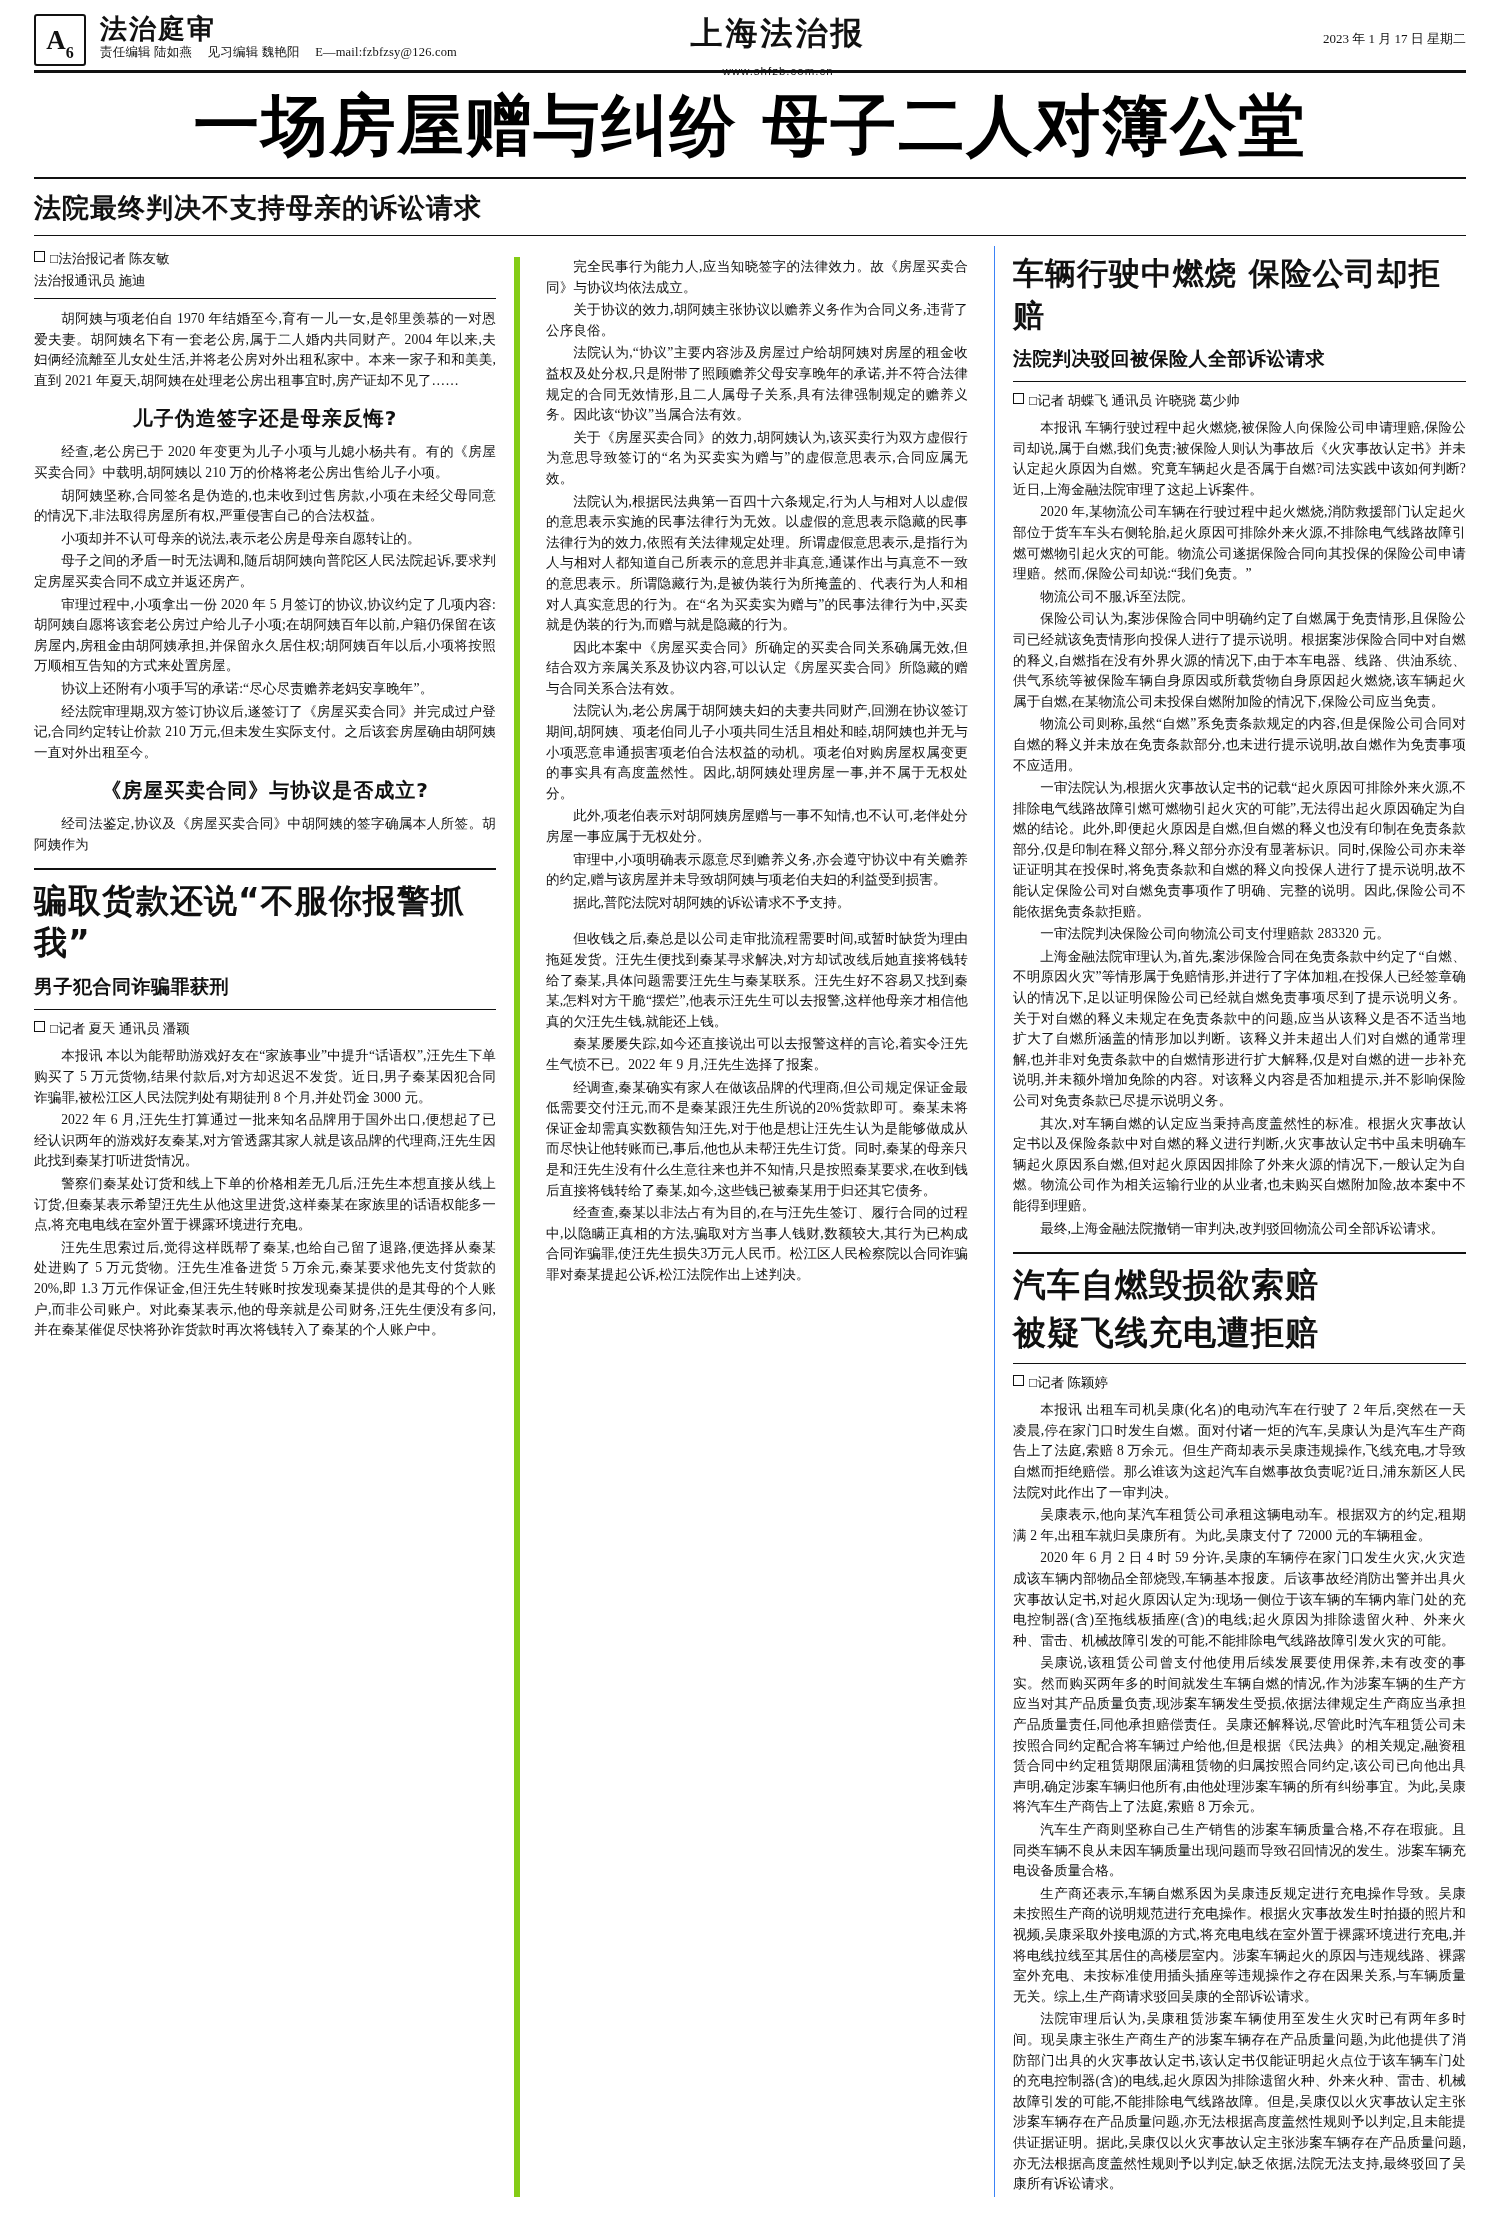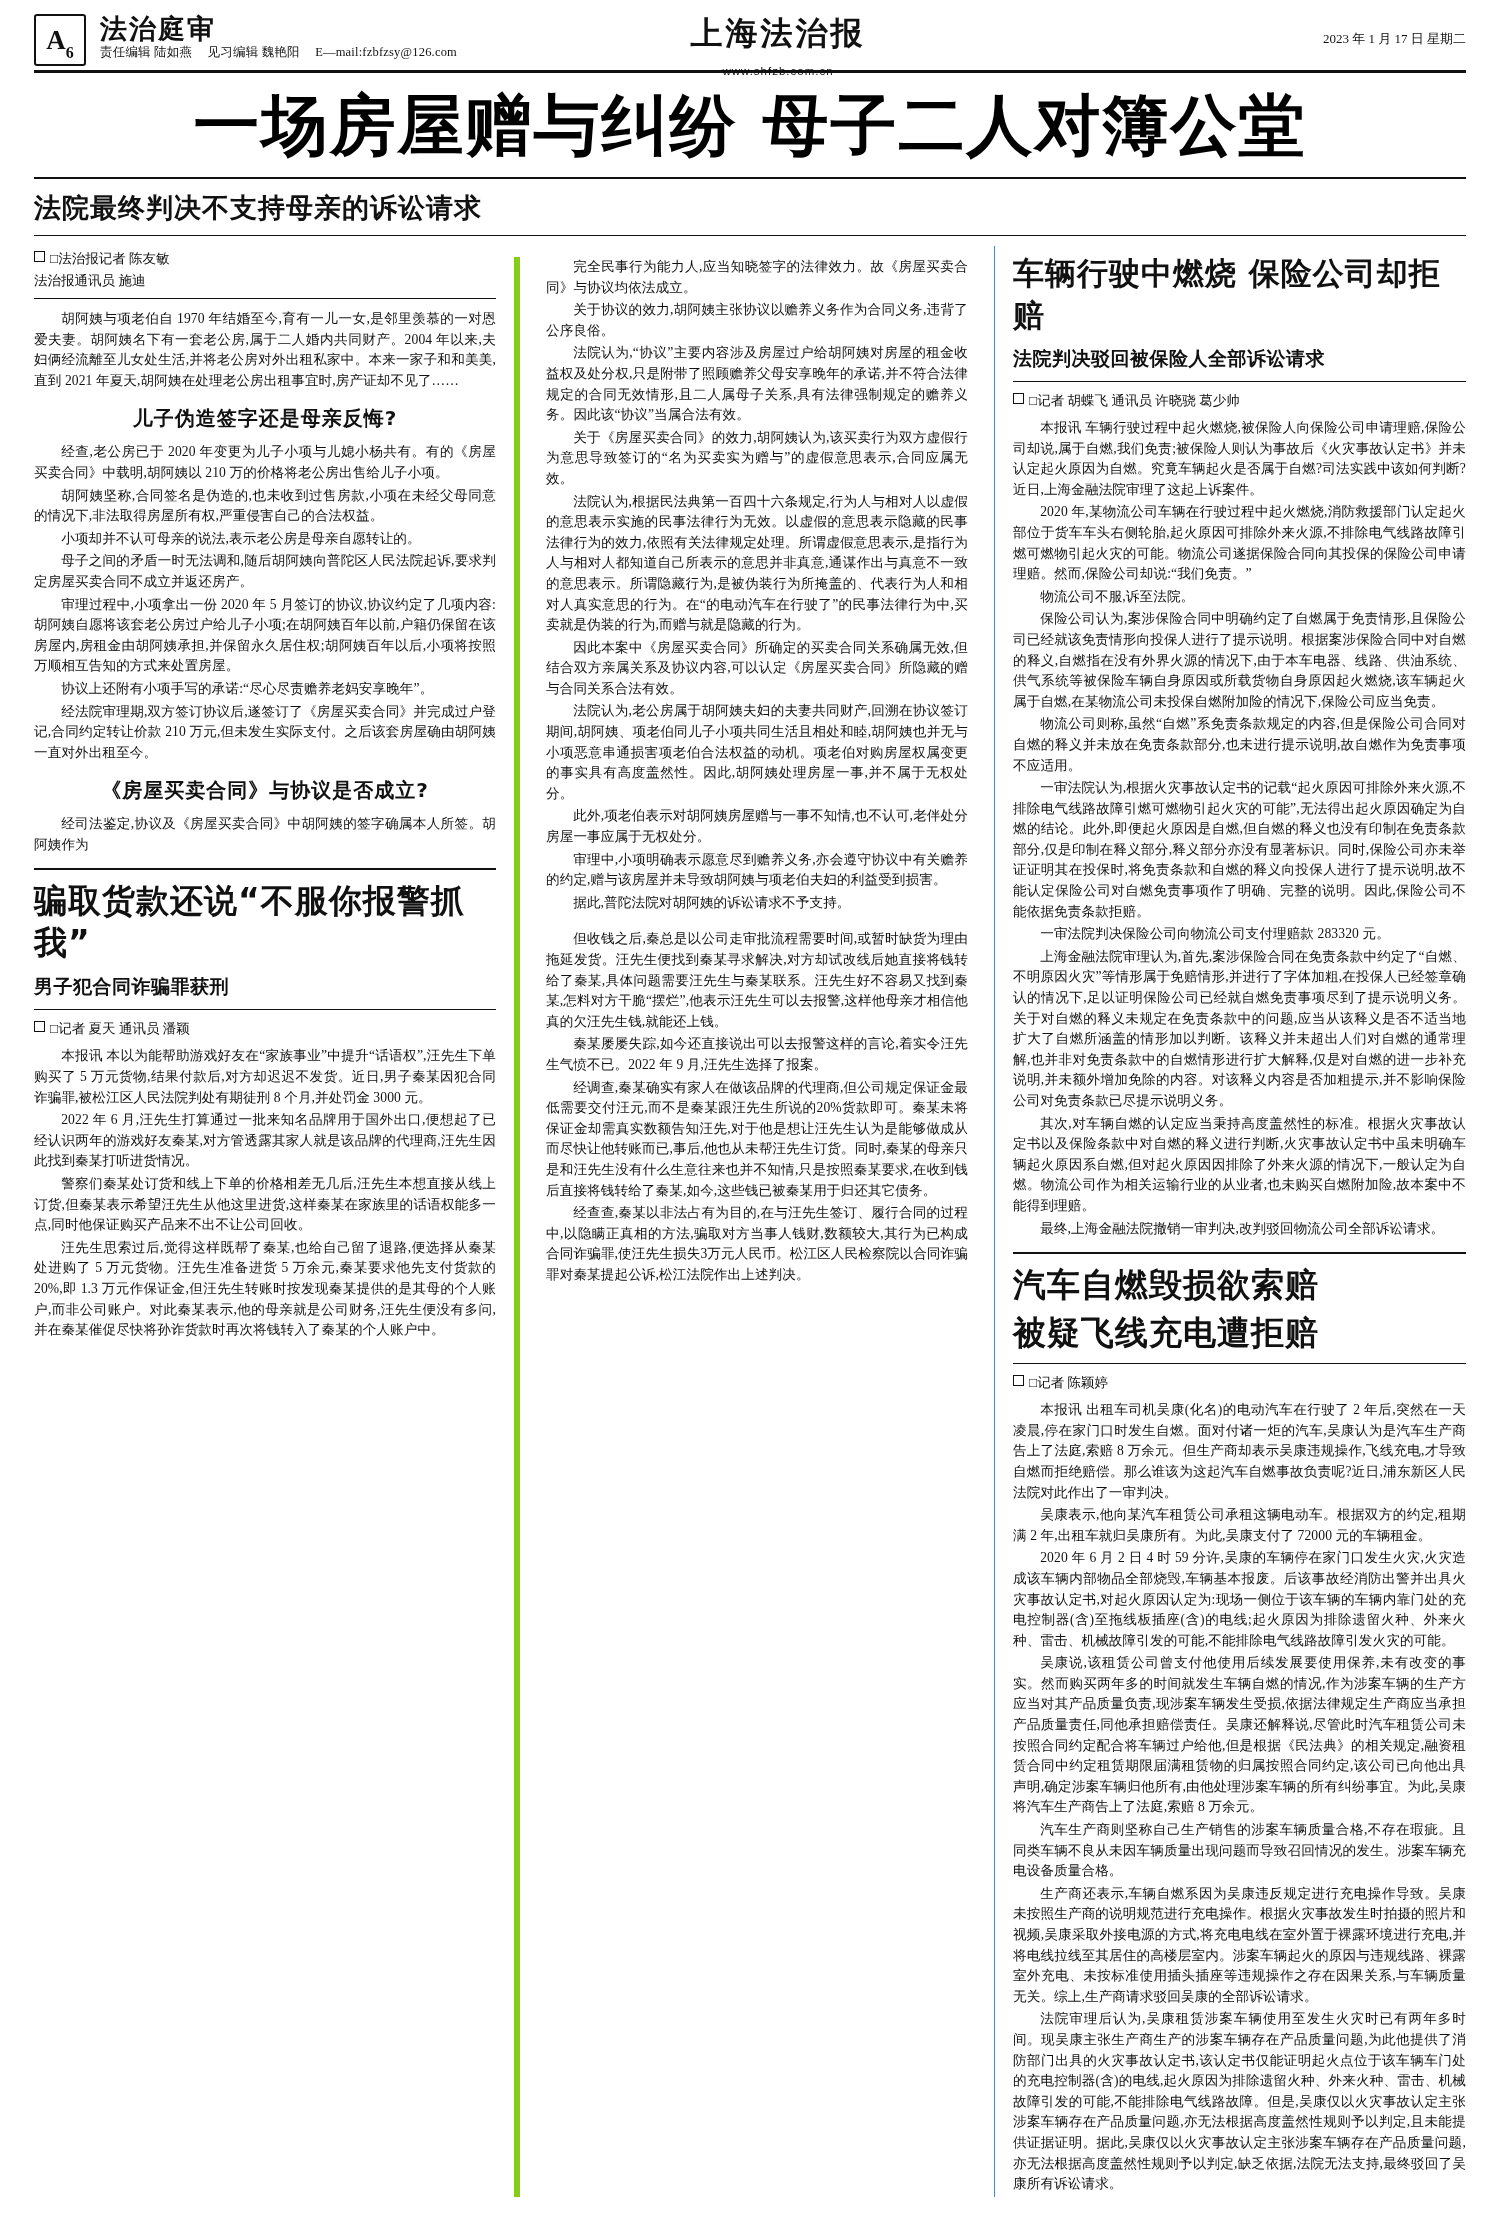--- a/index.html
+++ b/index.html
@@ -107,30 +107,30 @@
       <div class="hr-thick"></div>
 
       <div class="art-title">骗取货款还说“不服你报警抓我”</div>
       <div class="art-sub">男子犯合同诈骗罪获刑</div>
       <div class="hr-thin"></div>
       <div class="byline">
         <span class="bx"></span><span>□记者  夏天  通讯员  潘颖</span>
       </div>
       <p class="body">本报讯  本以为能帮助游戏好友在“家族事业”中提升“话语权”,汪先生下单购买了 5 万元货物,结果付款后,对方却迟迟不发货。近日,男子秦某因犯合同诈骗罪,被松江区人民法院判处有期徒刑 8 个月,并处罚金 3000 元。</p>
       <p class="body">2022 年 6 月,汪先生打算通过一批来知名品牌用于国外出口,便想起了已经认识两年的游戏好友秦某,对方管透露其家人就是该品牌的代理商,汪先生因此找到秦某打听进货情况。</p>
-      <p class="body">警察们秦某处订货和线上下单的价格相差无几后,汪先生本想直接从线上订货,但秦某表示希望汪先生从他这里进货,这样秦某在家族里的话语权能多一点,同时他保证购买产品来不出不让公司回收。</p>
+      <p class="body">警察们秦某处订货和线上下单的价格相差无几后,汪先生本想直接从线上订货,但秦某表示希望汪先生从他这里进货,这样秦某在家族里的话语权能多一点,将充电电线在室外置于裸露环境进行充电。</p>
       <p class="body">汪先生思索过后,觉得这样既帮了秦某,也给自己留了退路,便选择从秦某处进购了 5 万元货物。汪先生准备进货 5 万余元,秦某要求他先支付货款的 20%,即 1.3 万元作保证金,但汪先生转账时按发现秦某提供的是其母的个人账户,而非公司账户。对此秦某表示,他的母亲就是公司财务,汪先生便没有多问,并在秦某催促尽快将孙诈货款时再次将钱转入了秦某的个人账户中。</p>
     </div>
 
     <div class="col col2">
       <p class="body">完全民事行为能力人,应当知晓签字的法律效力。故《房屋买卖合同》与协议均依法成立。</p>
       <p class="body">关于协议的效力,胡阿姨主张协议以赡养义务作为合同义务,违背了公序良俗。</p>
       <p class="body">法院认为,“协议”主要内容涉及房屋过户给胡阿姨对房屋的租金收益权及处分权,只是附带了照顾赡养父母安享晚年的承诺,并不符合法律规定的合同无效情形,且二人属母子关系,具有法律强制规定的赡养义务。因此该“协议”当属合法有效。</p>
       <p class="body">关于《房屋买卖合同》的效力,胡阿姨认为,该买卖行为双方虚假行为意思导致签订的“名为买卖实为赠与”的虚假意思表示,合同应属无效。</p>
-      <p class="body">法院认为,根据民法典第一百四十六条规定,行为人与相对人以虚假的意思表示实施的民事法律行为无效。以虚假的意思表示隐藏的民事法律行为的效力,依照有关法律规定处理。所谓虚假意思表示,是指行为人与相对人都知道自己所表示的意思并非真意,通谋作出与真意不一致的意思表示。所谓隐藏行为,是被伪装行为所掩盖的、代表行为人和相对人真实意思的行为。在“的电动汽车在行驶了”的民事法律行为中,买卖就是伪装的行为,而赠与就是隐藏的行为。</p>
+      <p class="body">法院认为,根据民法典第一百四十六条规定,行为人与相对人以虚假的意思表示实施的民事法律行为无效。以虚假的意思表示隐藏的民事法律行为的效力,依照有关法律规定处理。所谓虚假意思表示,是指行为人与相对人都知道自己所表示的意思并非真意,通谋作出与真意不一致的意思表示。所谓隐藏行为,是被伪装行为所掩盖的、代表行为人和相对人真实意思的行为。在“名为买卖实为赠与”的民事法律行为中,买卖就是伪装的行为,而赠与就是隐藏的行为。</p>
       <p class="body">因此本案中《房屋买卖合同》所确定的买卖合同关系确属无效,但结合双方亲属关系及协议内容,可以认定《房屋买卖合同》所隐藏的赠与合同关系合法有效。</p>
       <p class="body">法院认为,老公房属于胡阿姨夫妇的夫妻共同财产,回溯在协议签订期间,胡阿姨、项老伯同儿子小项共同生活且相处和睦,胡阿姨也并无与小项恶意串通损害项老伯合法权益的动机。项老伯对购房屋权属变更的事实具有高度盖然性。因此,胡阿姨处理房屋一事,并不属于无权处分。</p>
       <p class="body">此外,项老伯表示对胡阿姨房屋赠与一事不知情,也不认可,老伴处分房屋一事应属于无权处分。</p>
       <p class="body">审理中,小项明确表示愿意尽到赡养义务,亦会遵守协议中有关赡养的约定,赠与该房屋并未导致胡阿姨与项老伯夫妇的利益受到损害。</p>
       <p class="body">据此,普陀法院对胡阿姨的诉讼请求不予支持。</p>
 
       <div class="spacer-14"></div>
 
       <p class="body">但收钱之后,秦总是以公司走审批流程需要时间,或暂时缺货为理由拖延发货。汪先生便找到秦某寻求解决,对方却试改线后她直接将钱转给了秦某,具体问题需要汪先生与秦某联系。汪先生好不容易又找到秦某,怎料对方干脆“摆烂”,他表示汪先生可以去报警,这样他母亲才相信他真的欠汪先生钱,就能还上钱。</p>
       <p class="body">秦某屡屡失踪,如今还直接说出可以去报警这样的言论,着实令汪先生气愤不已。2022 年 9 月,汪先生选择了报案。</p>

